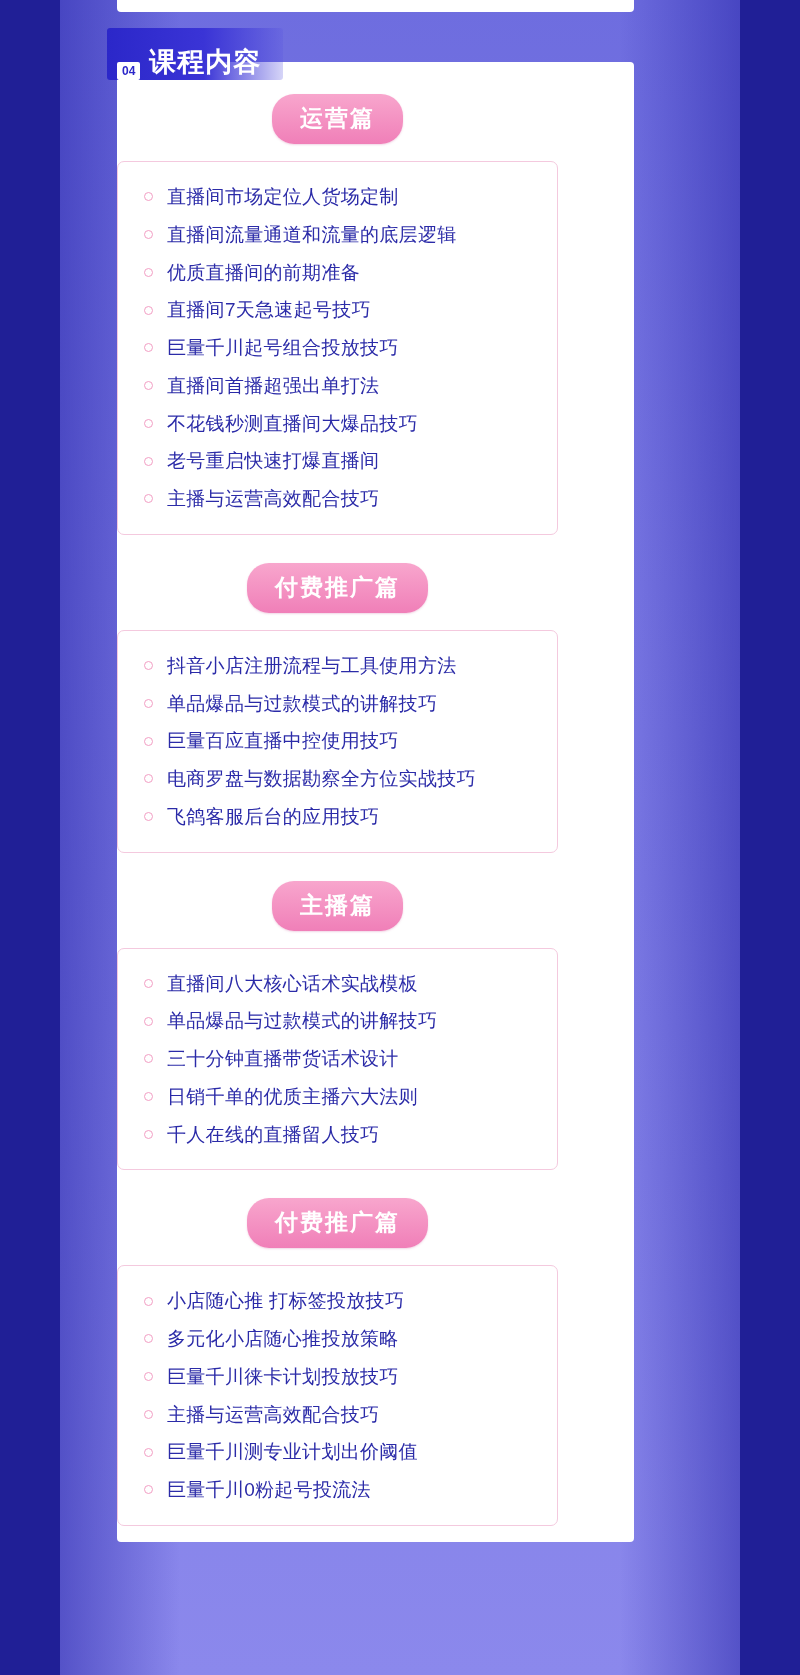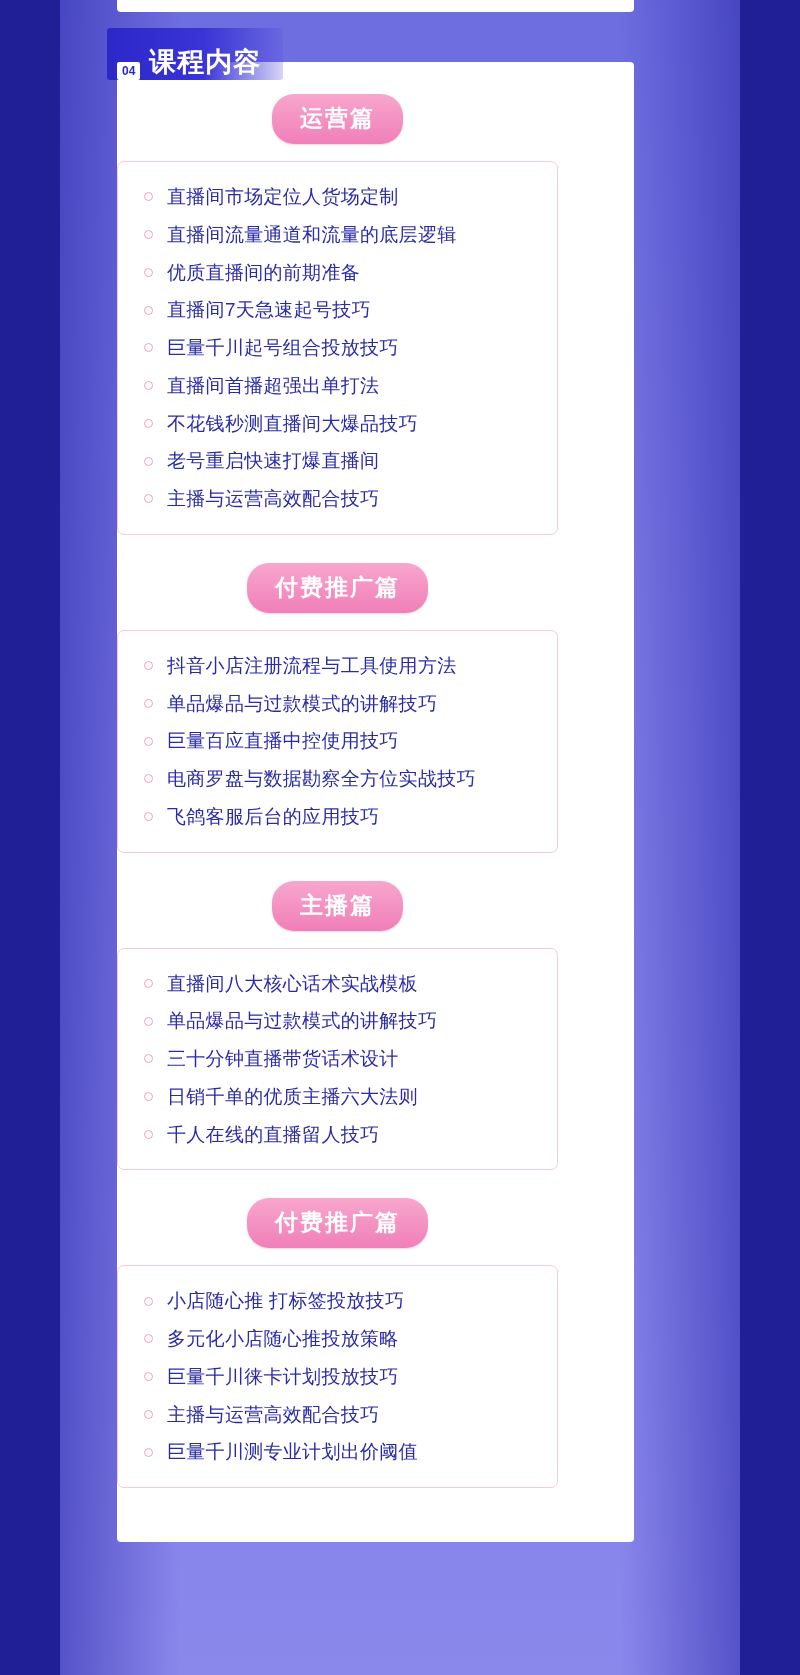--- a/index.html
+++ b/index.html
@@ -295,16 +295,20 @@
           <span class="item-text">巨量千川徕卡计划投放技巧</span>
         </div>
         <div class="item">
           <span class="bullet"></span>
           <span class="item-text">主播与运营高效配合技巧</span>
         </div>
         <div class="item">
           <span class="bullet"></span>
           <span class="item-text">巨量千川测专业计划出价阈值</span>
         </div>
+        <div class="item">
+          <span class="bullet"></span>
+          <span class="item-text">巨量千川0粉起号投流法</span>
+        </div>
       </div>
     </div>
   </div>
 </div>
 
 </body></html>

